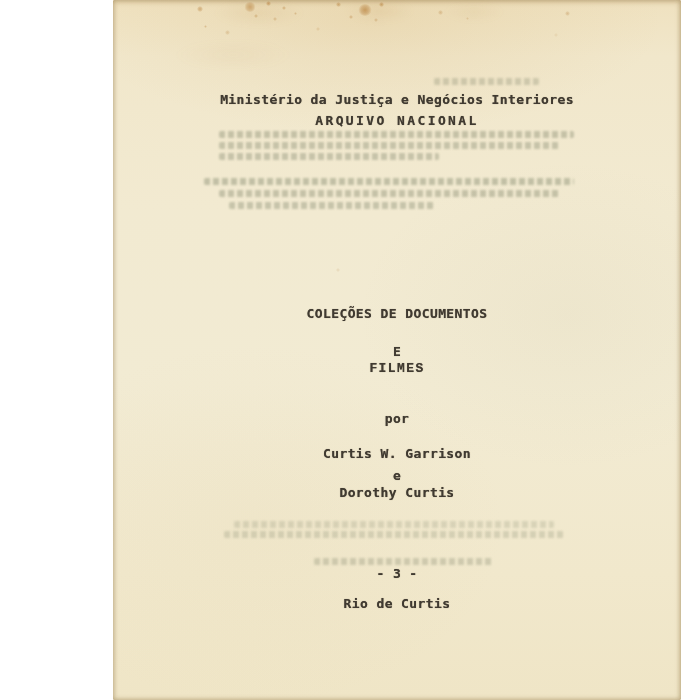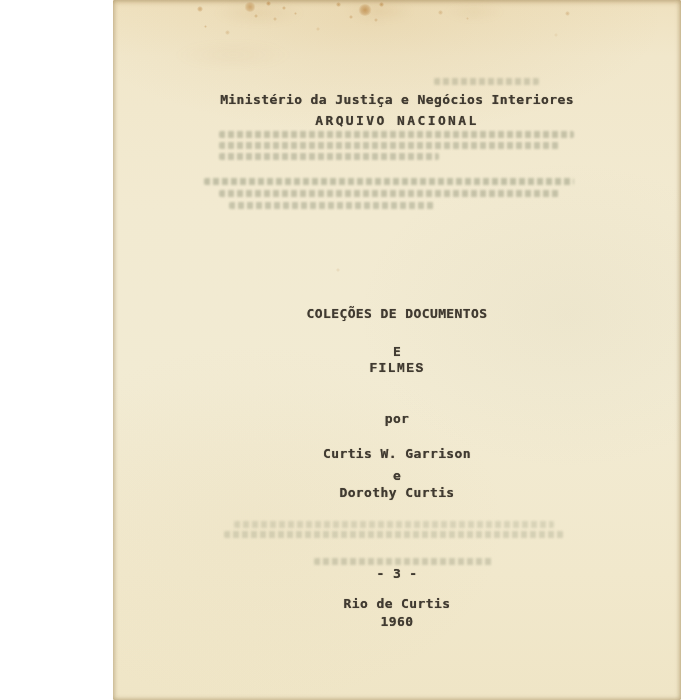--- a/index.html
+++ b/index.html
@@ -94,21 +94,20 @@
     <div class="tline" style="top:446px">Curtis W. Garrison</div>
 
     <div class="tline" style="top:468px">e</div>
 
     <div class="tline" style="top:485px">Dorothy Curtis</div>
 
     <div class="tline" style="top:566px">- 3 -</div>
 
     <div class="tline" style="top:596px">Rio de Curtis</div>
 
-    <div class="tline" style="top:614px">1960</div>
 
   <div class="ghost" style="left: 321px; top: 78px; width: 105px; background: repeating-linear-gradient(90deg, rgba(130, 135, 108, 0.3) 0px, rgba(130, 135, 108, 0.3) 6px, rgba(130, 135, 108, 0) 6px, rgba(130, 135, 108, 0) 9px);"></div>
       <div class="ghost" style="left: 106px; top: 131px; width: 355px; background: repeating-linear-gradient(90deg, rgba(130, 135, 108, 0.4) 0px, rgba(130, 135, 108, 0.4) 6px, rgba(130, 135, 108, 0) 6px, rgba(130, 135, 108, 0) 9px);"></div>
       <div class="ghost" style="left: 106px; top: 142px; width: 340px; background: repeating-linear-gradient(90deg, rgba(130, 135, 108, 0.38) 0px, rgba(130, 135, 108, 0.38) 6px, rgba(130, 135, 108, 0) 6px, rgba(130, 135, 108, 0) 9px);"></div>
       <div class="ghost" style="left: 106px; top: 153px; width: 220px; background: repeating-linear-gradient(90deg, rgba(130, 135, 108, 0.38) 0px, rgba(130, 135, 108, 0.38) 6px, rgba(130, 135, 108, 0) 6px, rgba(130, 135, 108, 0) 9px);"></div>
       <div class="ghost" style="left: 91px; top: 178px; width: 370px; background: repeating-linear-gradient(90deg, rgba(130, 135, 108, 0.42) 0px, rgba(130, 135, 108, 0.42) 6px, rgba(130, 135, 108, 0) 6px, rgba(130, 135, 108, 0) 9px);"></div>
       <div class="ghost" style="left: 106px; top: 190px; width: 340px; background: repeating-linear-gradient(90deg, rgba(130, 135, 108, 0.4) 0px, rgba(130, 135, 108, 0.4) 6px, rgba(130, 135, 108, 0) 6px, rgba(130, 135, 108, 0) 9px);"></div>
       <div class="ghost" style="left: 116px; top: 202px; width: 205px; background: repeating-linear-gradient(90deg, rgba(130, 135, 108, 0.38) 0px, rgba(130, 135, 108, 0.38) 6px, rgba(130, 135, 108, 0) 6px, rgba(130, 135, 108, 0) 9px);"></div>
       <div class="ghost" style="left: 121px; top: 521px; width: 320px; background: repeating-linear-gradient(90deg, rgba(130, 135, 108, 0.22) 0px, rgba(130, 135, 108, 0.22) 6px, rgba(130, 135, 108, 0) 6px, rgba(130, 135, 108, 0) 9px);"></div>
       <div class="ghost" style="left: 111px; top: 531px; width: 340px; background: repeating-linear-gradient(90deg, rgba(130, 135, 108, 0.25) 0px, rgba(130, 135, 108, 0.25) 6px, rgba(130, 135, 108, 0) 6px, rgba(130, 135, 108, 0) 9px);"></div>

